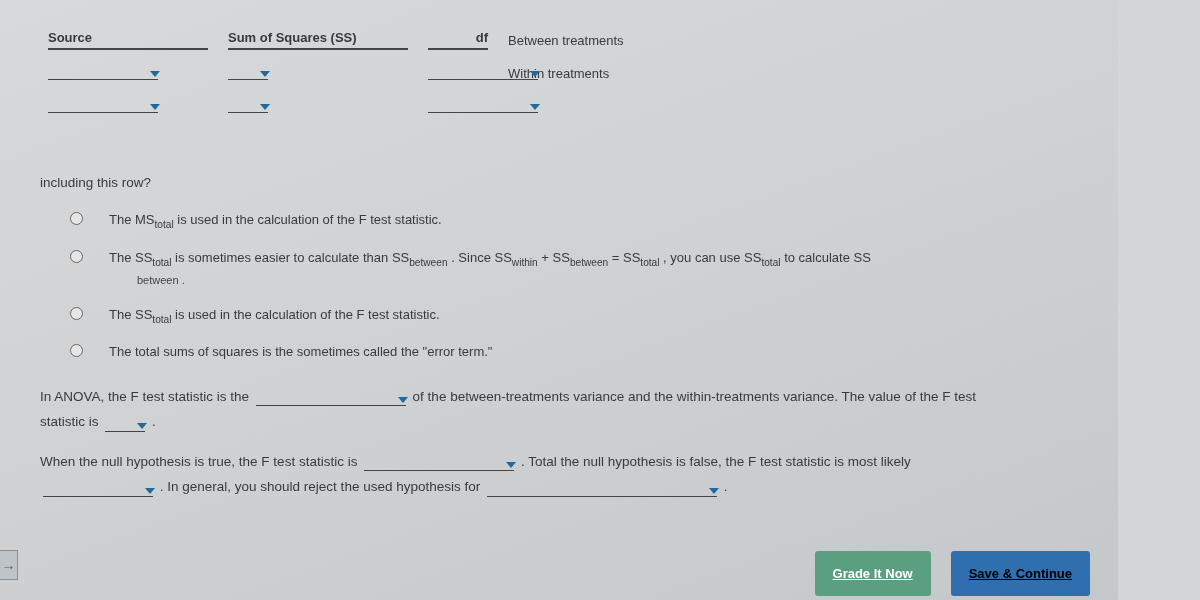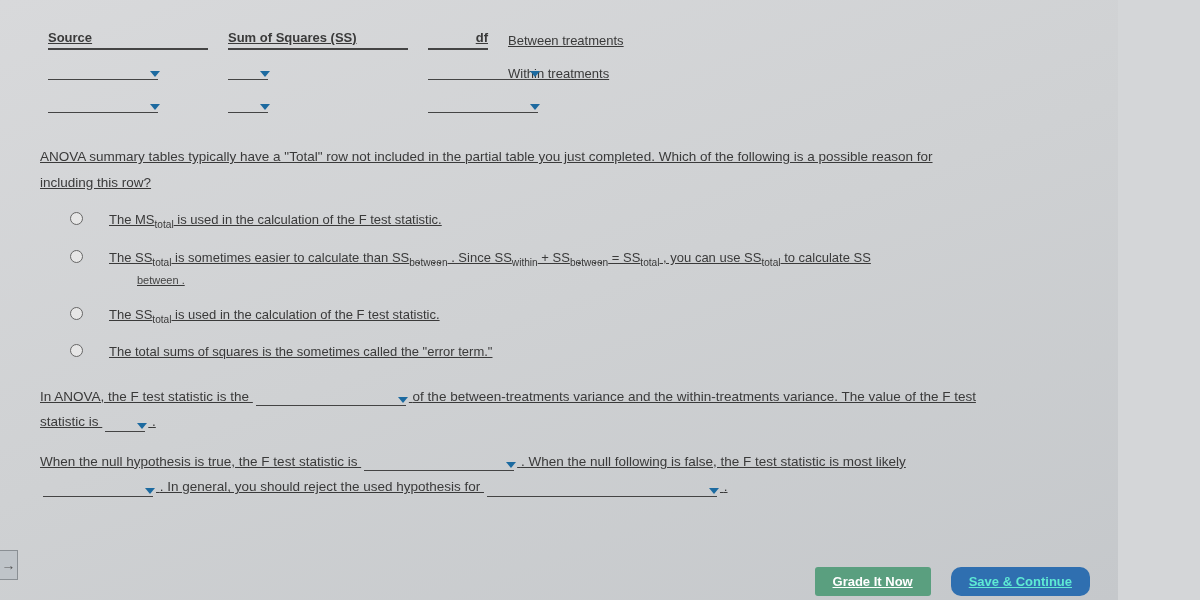--- a/index.html
+++ b/index.html
@@ -11,21 +11,20 @@
     color: #3a3a3a;
     overflow: hidden;
   }
   .page {
     position: relative;
     width: 1118px;
     height: 600px;
     padding: 30px 40px 0 40px;
     background: linear-gradient(160deg, #d8d9db 0%, #cfd1d3 50%, #c5c8cb 100%);
     font-size: 13px;
-    text-decoration: underline;
   }
   .anova-table {
     display: grid;
     grid-template-columns: 160px 180px 60px 160px;
     row-gap: 12px;
     column-gap: 20px;
     align-items: end;
     margin-bottom: 28px;
     margin-left: 8px;
   }
@@ -95,36 +94,35 @@
   }
   .inline-blank .blank { vertical-align: middle; }
   .btn-row {
     position: absolute;
     right: 28px;
     bottom: 4px;
     display: flex;
     gap: 20px;
   }
   .btn {
-    padding: 7px 18px;
+    padding: 15px 18px;
     font-size: 13px;
     font-weight: 600;
     border: none;
     border-radius: 3px;
     cursor: pointer;
     text-decoration: underline;
   }
   .btn.grade {
     background: #5a9f7f;
     color: #fff;
   }
   .btn.save {
     background: #2f6fb0;
-    color: #5eead4;
-    border-radius: 10px;
+    color: #000000;
   }
   .left-edge {
     position: absolute;
     left: 0;
     bottom: 20px;
     width: 18px;
     height: 30px;
     background: #bfc4c9;
     border: 1px solid #8a8f94;
     border-left: none;
@@ -149,21 +147,21 @@
     <div><span class="blank short"><span class="caret"></span></span></div>
     <div><span class="blank med"><span class="caret"></span></span></div>
 
     <div class="row-label">Within treatments</div>
     <div><span class="blank med"><span class="caret"></span></span></div>
     <div><span class="blank short"><span class="caret"></span></span></div>
     <div><span class="blank med"><span class="caret"></span></span></div>
   </div>
 
   <div class="para">
-    <span>ANOVA summary tables typically have a "Total" row not included in the partial table you just completed. Which of the following is a possible reason for</span><br>
+    <br>
     <span>including this row?</span>
   </div>
 
   <div class="choices">
 
     <div class="choice">
       <span class="radio"></span>
       <span class="text">
         <span>The MS</span><sub>total</sub><span> is used in the calculation of the F test statistic.</span>
       </span>
@@ -195,21 +193,21 @@
     <span class="inline-blank"><span class="blank long"><span class="caret"></span></span></span>
     <span> of the between-treatments variance and the within-treatments variance. The value of the F test</span><br>
     <span>statistic is </span>
     <span class="inline-blank"><span class="blank short"><span class="caret"></span></span></span>
     <span> .</span>
   </div>
 
   <div class="para">
     <span>When the null hypothesis is true, the F test statistic is </span>
     <span class="inline-blank"><span class="blank long"><span class="caret"></span></span></span>
-    <span> . When the null following is false, the F test statistic is most likely</span><br>
+    <span> . Total the null hypothesis is false, the F test statistic is most likely</span><br>
     <span class="inline-blank"><span class="blank med"><span class="caret"></span></span></span>
     <span> . In general, you should reject the used hypothesis for </span>
     <span class="inline-blank"><span class="blank xl"><span class="caret"></span></span></span>
     <span> .</span>
   </div>
 
   <div class="btn-row">
     <button class="btn grade">Grade It Now</button>
     <button class="btn save">Save &amp; Continue</button>
   </div>

